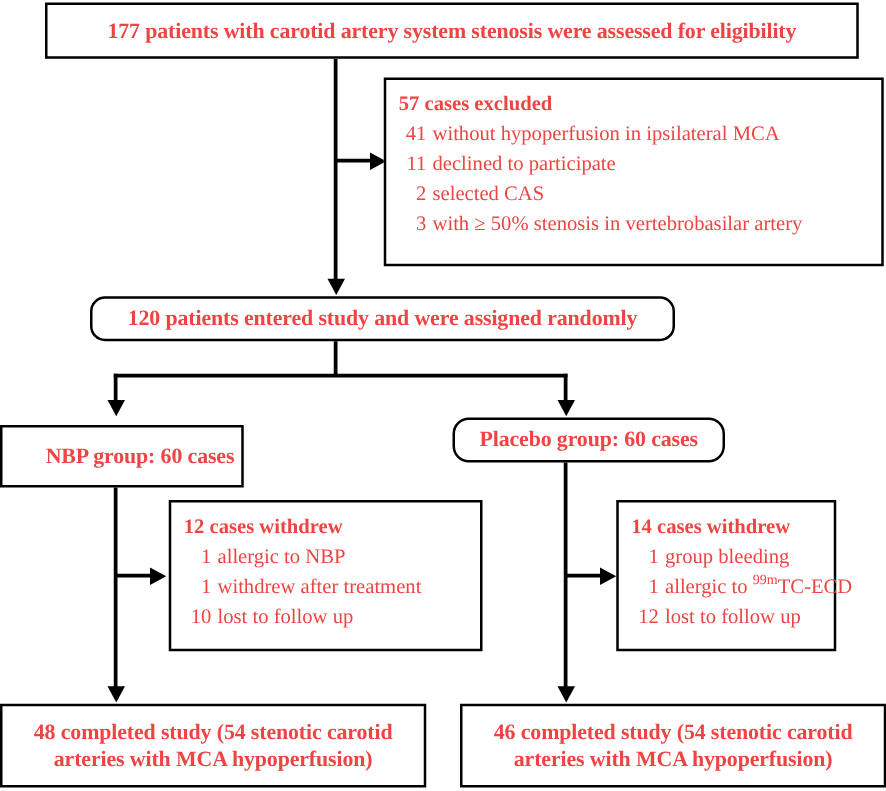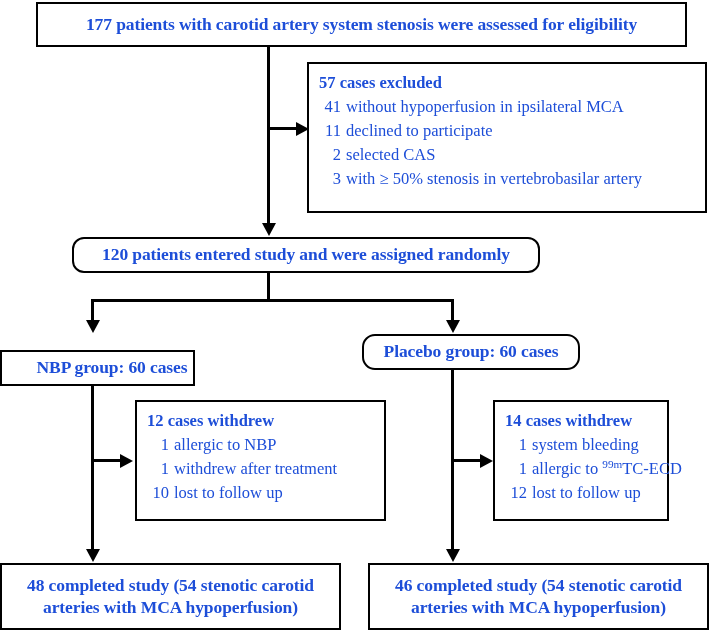--- a/index.html
+++ b/index.html
@@ -6,21 +6,21 @@
     margin: 0;
     padding: 0;
     background: #ffffff;
   }
   #canvas {
     position: relative;
     width: 709px;
     height: 633px;
     background: #ffffff;
     font-family: "Liberation Serif", "DejaVu Serif", serif;
-    color: #1d4ed8;
+    color: #ef4444;
     overflow: hidden;
   }
 
   
   .box {
     position: absolute;
     box-sizing: border-box;
     border: 2px solid #000000;
     background: #ffffff;
     z-index: 3;
@@ -143,21 +143,21 @@
     <span class="box-title">120 patients entered study and were assigned randomly</span>
   </div>
 
   <div class="vline" style="left:267px; top:273px; height:28px;"></div>
   <div class="hline" style="left:91px; top:299px; width:363px;"></div>
   <div class="vline" style="left:91px; top:299px; height:23px;"></div>
   <div class="arrow-down" style="left:85.5px; top:320px;"></div>
   <div class="vline" style="left:451px; top:299px; height:23px;"></div>
   <div class="arrow-down" style="left:445.5px; top:320px;"></div>
 
-  <div class="box box-center" style="left:0px; top:350px; width:195px; height:36px;padding-left:29px;">
+  <div class="box box-center" style="left:0px; top:340px; width:195px; height:50px;padding-left:29px;">
     <span class="box-title">NBP group: 60 cases</span>
   </div>
 
   <div class="box box-center" style="left:362px; top:334px; width:218px; height:36px;border-radius:13px;">
     <span class="box-title">Placebo group: 60 cases</span>
   </div>
 
   <div class="vline" style="left:91px; top:370px; height:181px;"></div>
   <div class="arrow-down" style="left:85.5px; top:549px;"></div>
 
@@ -185,21 +185,21 @@
       <span class="list-num" style="width:22px;">10</span>
       <span class="list-txt">lost to follow up</span>
     </div>
   </div>
 
   <div class="box listbox" style="left:493px; top:400px; width:176px; height:121px;">
     <div class="list-head">14 cases withdrew</div>
 
     <div class="list-row">
       <span class="list-num" style="width:22px;">1</span>
-      <span class="list-txt">system bleeding</span>
+      <span class="list-txt">group bleeding</span>
     </div>
 
     <div class="list-row">
       <span class="list-num" style="width:22px;">1</span>
       <span class="list-txt">
         <span>allergic to </span><sup>99m</sup><span>TC-ECD</span>
       </span>
     </div>
 
     <div class="list-row">

